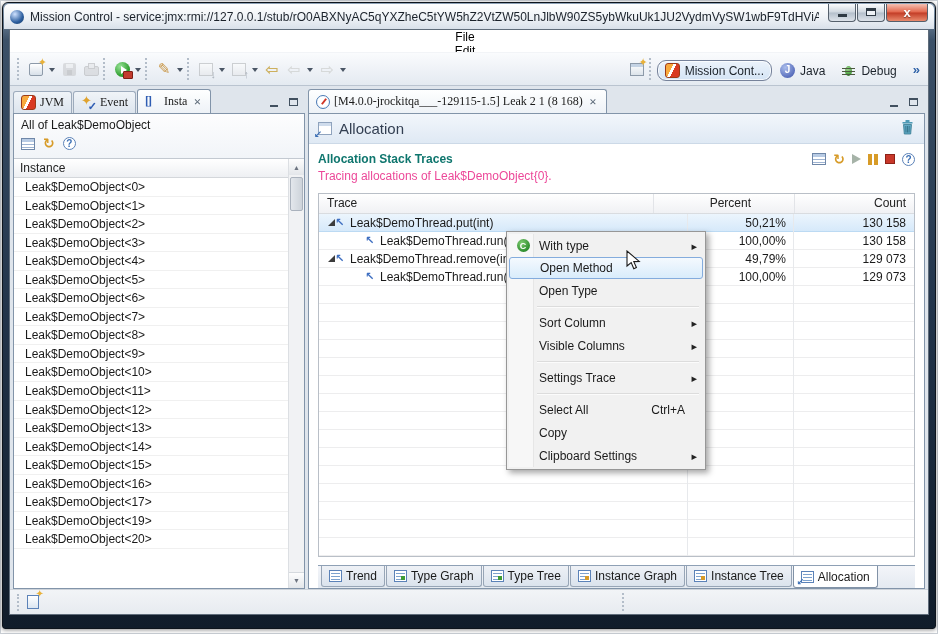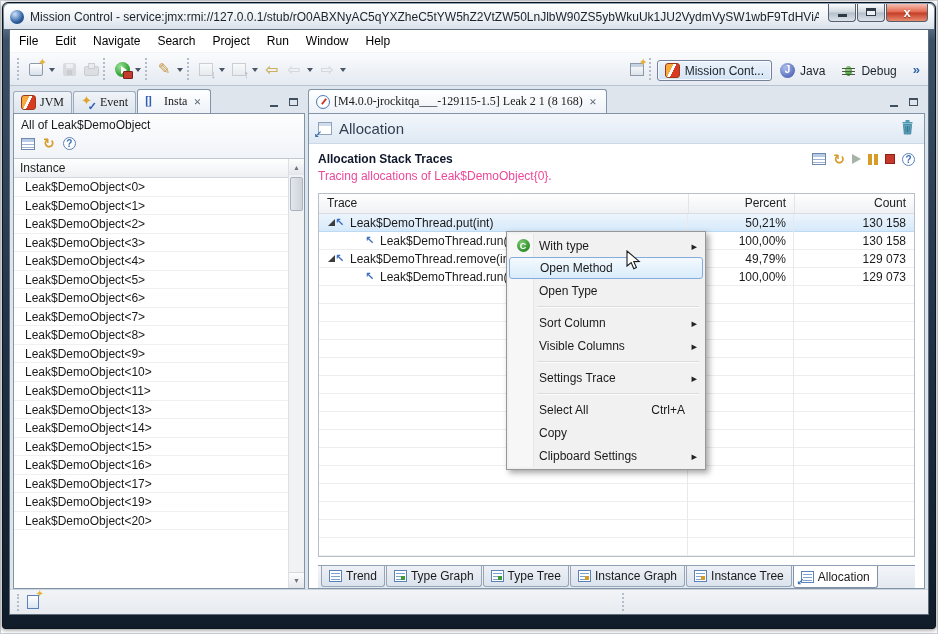--- a/index.html
+++ b/index.html
@@ -22,21 +22,21 @@
     display:flex; align-items:center; justify-content:center; position:relative; }
   .win-btn.close { width:42px; background:linear-gradient(#f6c0b2,#e2664c 48%,#c23c26 52%,#e98a6d); }
   .glyph-min { width:9px; height:3px; background:#2f3a44; margin-top:6px; }
   .glyph-max { width:10px; height:8px; border:1px solid #2f3a44; border-top:3px solid #2f3a44; background:#eef2f6; }
   .glyph-close { color:#fff; font-weight:bold; font-size:13px; line-height:1; text-shadow:0 1px 1px rgba(0,0,0,.4); }
 
   .client { position:absolute; left:6px; right:6px; top:26px; bottom:13px;
     background:#e5eaf0; border:1px solid #5f6c7a; display:flex; flex-direction:column; }
 
   
-  .menubar { height:22px; background:#fff; display:flex; align-items:center; padding-left:9px; }
+  .menubar { height:22px; background:#fff; display:flex; align-items:center; padding-left:9px;flex-direction:column; }
   .menu-cat { margin-right:17px; color:#000; cursor:default; }
 
   
   .toolbar { height:34px; background:linear-gradient(#fafbfd,#e4eaf1); border-top:1px solid #f2f4f7;
     border-bottom:1px solid #bac4d0; display:flex; align-items:center; padding:0 6px; }
   .tb-handle { width:3px; height:22px; border-left:2px dotted #b3bdc9; margin:0 5px 0 1px; }
   .tb-btn { height:24px; min-width:22px; display:flex; align-items:center; justify-content:center; padding:0 2px; border-radius:3px; }
   .tb-caret { width:0; height:0; border:3px solid transparent; border-top:4px solid #4a5665; margin:4px 3px 0 2px; }
   .dim { opacity:.45; filter:grayscale(.8); }
   .ic-new { width:14px; height:13px; background:linear-gradient(#ffffff,#d8e0e9); border:1px solid #8d9aa9; border-radius:2px; position:relative; }
@@ -56,21 +56,21 @@
   .ic-winbase { width:14px; height:13px; border:1px solid #97a3b0; background:linear-gradient(#ffffff,#e0e7ee); position:relative; }
   .ic-winbase.down::after { content:"↓"; position:absolute; right:-4px; bottom:-5px; color:#3b6fb5; font-weight:bold; font-size:11px; }
   .ic-winbase.up::after { content:"↑"; position:absolute; right:-4px; bottom:-5px; color:#3b6fb5; font-weight:bold; font-size:11px; }
   .ic-arrow::before { font-size:16px; color:#b9bfa9; font-weight:bold; }
   .ic-arrow.left::before { content:"⇦"; }
   .ic-arrow.right::before { content:"⇨"; }
   .ic-arrow.gold::before { content:"⇦"; color:#cdb05e; }
 
   .tb-right { margin-left:auto; display:flex; align-items:center; }
   .persp-btn { display:flex; align-items:center; gap:5px; padding:2px 7px; border:1px solid transparent; border-radius:3px; color:#1c232b; }
-  .persp-btn.active { background:linear-gradient(#ecf3fb,#d4e4f5); border-color:#76829a; box-shadow:inset 0 0 0 1px rgba(255,255,255,.7); }
+  .persp-btn.active { background:linear-gradient(#ecf3fb,#d4e4f5); border-color:#76829a; box-shadow:inset 0 0 0 1px rgba(255,255,255,.7);border-radius:9px; }
   .p-ic { width:15px; height:15px; position:relative; flex:0 0 auto; }
   [data-icon="jmc"] .p-ic, .vtab[data-icon="jmc"] .tab-ic {
     width:15px; height:15px; border-radius:3px; border:1px solid #9c3a18;
     background:linear-gradient(115deg,#f8aa3e 38%,#ffffff 38%,#ffffff 54%,#d93a22 54%),linear-gradient(135deg,#ffb03a,#d92f1e); }
   [data-icon="java"] .p-ic { border-radius:50%; background:radial-gradient(circle at 35% 30%, #aabdec, #5a6fbd 70%, #3c4f96); }
   [data-icon="java"] .p-ic::after { content:"J"; position:absolute; left:0; right:0; top:1px; text-align:center; color:#fff; font-size:10px; font-weight:bold; }
   [data-icon="debug"] .p-ic::before { content:""; position:absolute; left:4px; top:3px; width:7px; height:10px; border-radius:50%;
     background:radial-gradient(circle at 40% 30%, #9fd48f, #3f9c35 70%, #276321); }
   [data-icon="debug"] .p-ic::after { content:""; position:absolute; left:1px; top:5px; width:13px; height:1px; background:#4b5a3f;
     box-shadow:0 3px 0 #4b5a3f, 0 6px 0 #4b5a3f; }
@@ -133,31 +133,31 @@
   .ed-ctrl { margin-left:auto; display:flex; gap:3px; padding:0 4px 4px 0; }
   .ed-body { flex:1; border:1px solid #8294a9; background:#fff; display:flex; flex-direction:column; min-height:0; }
   .banner { height:30px; background:linear-gradient(#f2f6fb,#dfe9f4); border-bottom:1px solid #ccd9e7;
     display:flex; align-items:center; gap:7px; padding:0 9px; }
   .banner-title { font-size:15px; color:#333f52; }
   .ic-alloc { width:14px; height:13px; border:1px solid #8fa3bd; background:#fff; box-shadow:inset 0 3px 0 #cfdcec; position:relative; }
   .ic-alloc::after { content:"↙"; position:absolute; left:-5px; bottom:-6px; color:#3b6fb5; font-weight:bold; font-size:10px; }
   .trash { margin-left:auto; }
   .form { flex:1; display:flex; flex-direction:column; padding:5px 9px 0; min-height:0; background:#fff; }
   .sec-head { display:flex; align-items:center; height:20px; }
-  .sec-title { font-weight:bold; color:#0f172a; }
+  .sec-title { font-weight:bold; color:#0f766e; }
   .sec-icons { margin-left:auto; display:flex; gap:7px; align-items:center; }
   .ic-play { width:0; height:0; border-left:9px solid #a6b3a8; border-top:5px solid transparent; border-bottom:5px solid transparent; }
   .ic-pause { width:10px; height:11px; border-left:4px solid #d79b28; border-right:4px solid #d79b28; }
   .ic-stop { width:10px; height:10px; background:#c8382a; border:1px solid #8e2217; }
   .sec-sub { height:19px; color:#ec4899; }
 
   .table { flex:1; margin:5px 0 8px; border:1px solid #b9bfc7; display:flex; flex-direction:column; min-height:0; position:relative; background:#fff; }
   .thead { display:flex; height:20px; background:linear-gradient(#ffffff,#f0f1f4); border-bottom:1px solid #d9dce0;align-items:flex-end; }
   div.th { line-height:19px; padding:0 8px; color:#222; }
-  div.th + div.th { border-left:1px solid #e2e4e8; }
+  div.th + div.th { border-left:1px solid #e2e4e8;margin-left:35px; }
   div.th:nth-of-type(1) { flex:1; }
   div.th:nth-of-type(2) { width:106px; }
   div.th:nth-of-type(3) { width:120px; }
   .align-right { text-align:right; }
   .tbody { flex:1; position:relative; display:flex; flex-direction:column; overflow:hidden; }
   .vline { position:absolute; top:0; bottom:0; width:1px; background:#e7e9ec; z-index:2; }
   .vline.v1 { right:226px; } .vline.v2 { right:120px; }
   .trow { display:flex; align-items:center; height:18px; border-bottom:1px solid #ededee; position:relative; }
   .trow.selected { background:linear-gradient(#ecf5fd,#d6e9fa); border-bottom-color:#bcdaf3; }
   .twistie { width:16px; display:flex; justify-content:flex-end; }
@@ -388,20 +388,21 @@
                   <div class="lrow">Leak$DemoObject&lt;7&gt;</div>
 
                   <div class="lrow">Leak$DemoObject&lt;8&gt;</div>
 
                   <div class="lrow">Leak$DemoObject&lt;9&gt;</div>
 
                   <div class="lrow">Leak$DemoObject&lt;10&gt;</div>
 
                   <div class="lrow">Leak$DemoObject&lt;11&gt;</div>
 
+                  <div class="lrow">Leak$DemoObject&lt;12&gt;</div>
 
                   <div class="lrow">Leak$DemoObject&lt;13&gt;</div>
 
                   <div class="lrow">Leak$DemoObject&lt;14&gt;</div>
 
                   <div class="lrow">Leak$DemoObject&lt;15&gt;</div>
 
                   <div class="lrow">Leak$DemoObject&lt;16&gt;</div>
 
                   <div class="lrow">Leak$DemoObject&lt;17&gt;</div>

